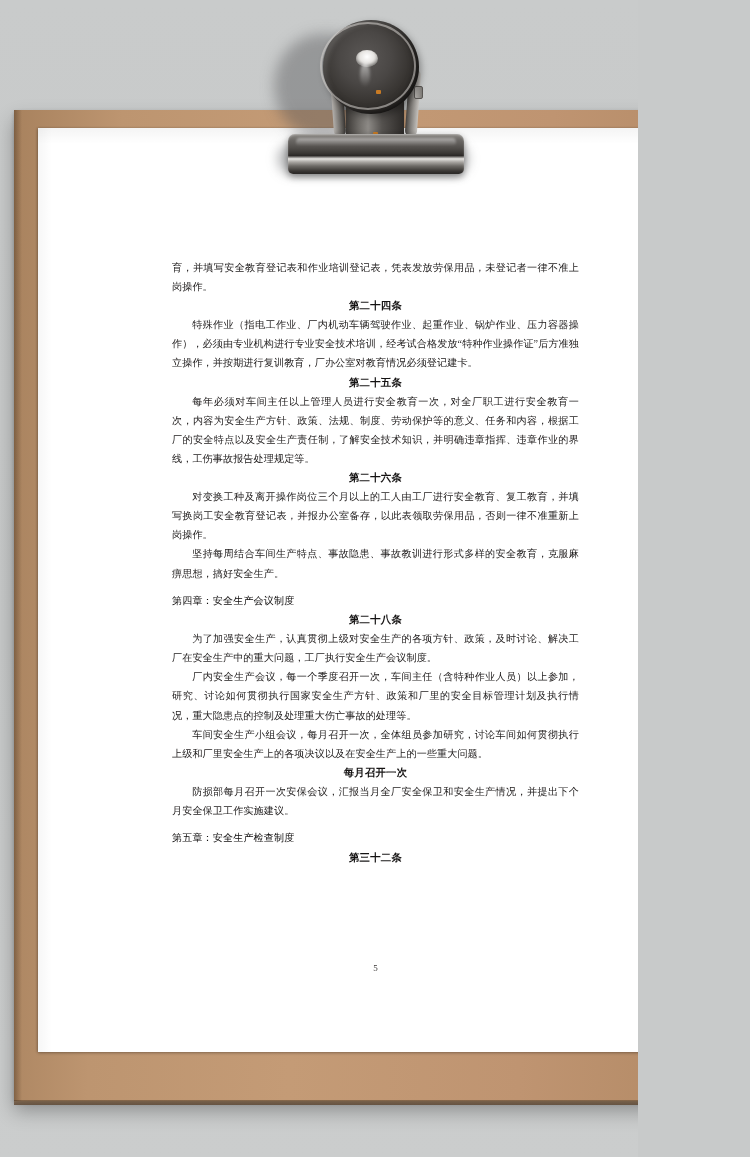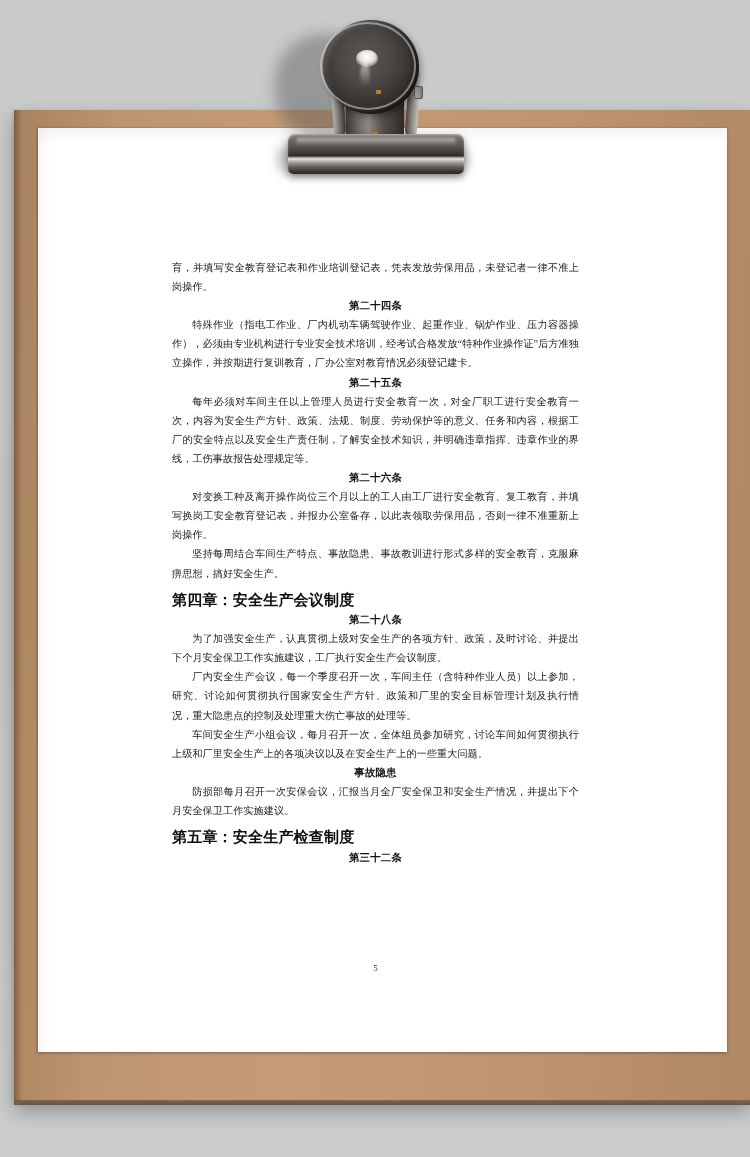--- a/index.html
+++ b/index.html
@@ -9,24 +9,25 @@
   body {
     width: 750px;
     height: 1157px;
     overflow: hidden;
     background: #c8caca;
     font-family: "Liberation Serif", "DejaVu Serif", serif;
   }
 
   #scene {
     position: relative;
-    width: 750px;
+    width: 630px;
     height: 1157px;
     background: linear-gradient(180deg, #c9cbcb 0%, #c6c8c8 55%, #cbcdcd 100%);
     overflow: hidden;
+    padding-left: 8px;
   }
 
   
   #board {
     position: absolute;
     left: 14px;
     top: 110px;
     width: 736px;
     height: 991px;
     background:
@@ -107,23 +108,23 @@
   .article-head {
     font-size: 10.4px;
     line-height: 19.1px;
     font-weight: bold;
     margin: 0;
     letter-spacing: .2px;
     color: #141212;
     text-align: center;
   }
   .chapter-head {
-    font-size: 15px;
+    font-size: 10px;
     line-height: 19.5px;
-    font-weight: bold;
+    font-weight: normal;
     margin: 8px 0 0 0;
     letter-spacing: .2px;
     color: #0f0d0d;
   }
 
   #page-number {
     position: absolute;
     left: 0;
     top: 705px;
     width: 407px;
@@ -322,24 +323,24 @@
       <p class="para noindent">育，并填写安全教育登记表和作业培训登记表，凭表发放劳保用品，未登记者一律不准上岗操作。</p>
       <div class="article-head">第二十四条</div>
       <p class="para">特殊作业（指电工作业、厂内机动车辆驾驶作业、起重作业、锅炉作业、压力容器操作），必须由专业机构进行专业安全技术培训，经考试合格发放“特种作业操作证”后方准独立操作，并按期进行复训教育，厂办公室对教育情况必须登记建卡。</p>
       <div class="article-head">第二十五条</div>
       <p class="para">每年必须对车间主任以上管理人员进行安全教育一次，对全厂职工进行安全教育一次，内容为安全生产方针、政策、法规、制度、劳动保护等的意义、任务和内容，根据工厂的安全特点以及安全生产责任制，了解安全技术知识，并明确违章指挥、违章作业的界线，工伤事故报告处理规定等。</p>
       <div class="article-head">第二十六条</div>
       <p class="para">对变换工种及离开操作岗位三个月以上的工人由工厂进行安全教育、复工教育，并填写换岗工安全教育登记表，并报办公室备存，以此表领取劳保用品，否则一律不准重新上岗操作。</p>
       <p class="para">坚持每周结合车间生产特点、事故隐患、事故教训进行形式多样的安全教育，克服麻痹思想，搞好安全生产。</p>
       <div class="chapter-head">第四章：安全生产会议制度</div>
       <div class="article-head">第二十八条</div>
-      <p class="para">为了加强安全生产，认真贯彻上级对安全生产的各项方针、政策，及时讨论、并提出下个月安全保卫工作实施建议，工厂执行安全生产会议制度。</p>
+      <p class="para">为了加强安全生产，认真贯彻上级对安全生产的各项方针、政策，及时讨论、解决工厂在安全生产中的重大问题，工厂执行安全生产会议制度。</p>
       <p class="para">厂内安全生产会议，每一个季度召开一次，车间主任（含特种作业人员）以上参加，研究、讨论如何贯彻执行国家安全生产方针、政策和厂里的安全目标管理计划及执行情况，重大隐患点的控制及处理重大伤亡事故的处理等。</p>
       <p class="para">车间安全生产小组会议，每月召开一次，全体组员参加研究，讨论车间如何贯彻执行上级和厂里安全生产上的各项决议以及在安全生产上的一些重大问题。</p>
-      <div class="article-head">事故隐患</div>
+      <div class="article-head">每月召开一次</div>
       <p class="para">防损部每月召开一次安保会议，汇报当月全厂安全保卫和安全生产情况，并提出下个月安全保卫工作实施建议。</p>
       <div class="chapter-head">第五章：安全生产检查制度</div>
       <div class="article-head">第三十二条</div>
       <div id="page-number">5</div>
     </div>
 
   <div id="clip">
     <div id="clip-shadow-wall"></div>
     <div id="clip-drum-rim"></div>
     <div id="clip-arm-l"></div>

